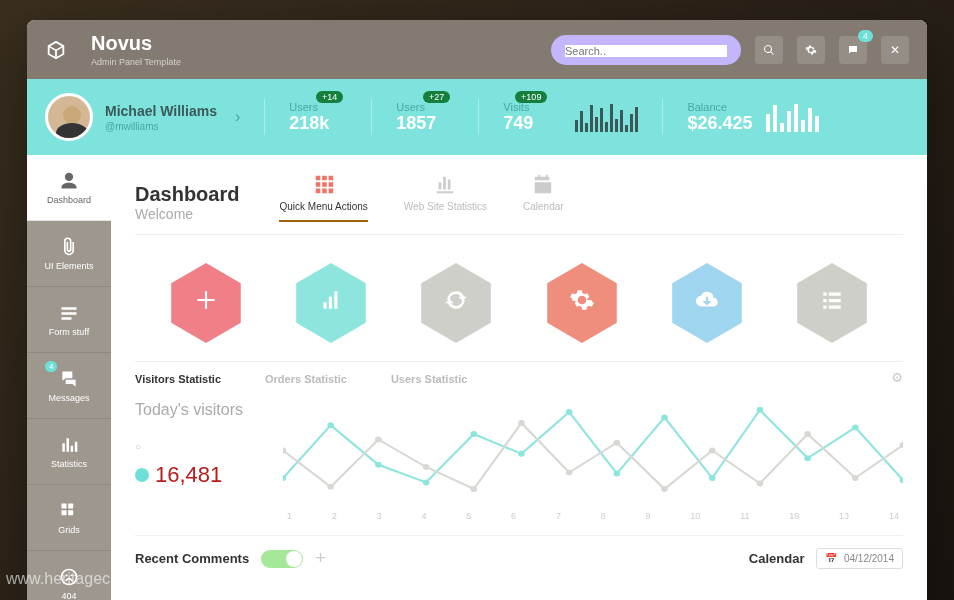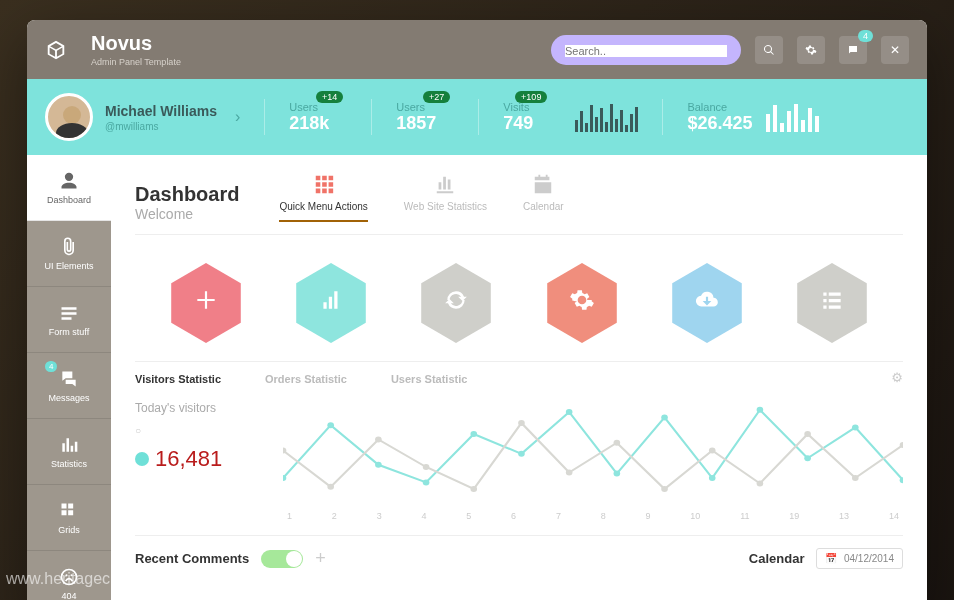--- a/index.html
+++ b/index.html
@@ -50,21 +50,21 @@
 .hexrow{display:flex;justify-content:space-around;padding:28px 8px 18px}
 .hex{width:70px;height:80px;position:relative;cursor:pointer}
 .hex svg{width:100%;height:100%}
 .hex-ico{position:absolute;top:50%;left:50%;transform:translate(-50%,-50%);color:#fff;font-size:22px}
 .stat-head{display:flex;gap:44px;padding:8px 0;border-top:1px solid #eee;align-items:flex-end}
 .stat-head .sh{font-size:11px;font-weight:bold;color:#333;cursor:pointer}
 .stat-head .sh.dim{color:#bbb}
 .stat-head .gear{margin-left:auto;color:#ccc;font-size:13px}
 .chartwrap{display:flex;gap:18px;padding:8px 0 14px}
 .today{width:130px}
-.today-lbl{color:#aaa;font-size:12px;margin-bottom:10px}
+.today-lbl{color:#aaa;font-size:16px;margin-bottom:22px}
 .today-val{font-size:22px;color:#b91c1c;display:flex;align-items:center;gap:6px}
 .dot{width:14px;height:14px;border-radius:50%;background:#6fe0d8;display:inline-block}
 .chart{flex:1;height:120px;position:relative}
 .xaxis{position:absolute;bottom:0;left:0;right:0;display:flex;justify-content:space-between;font-size:9px;color:#ccc;padding:0 4px}
 .bottom-row{display:flex;align-items:center;padding-top:12px;border-top:1px solid #eee;gap:12px}
 .section-title{font-size:13px;font-weight:bold;color:#333}
 .toggle{width:42px;height:18px;border-radius:10px;background:#a6e89a;position:relative}
 .toggle::after{content:"";position:absolute;width:16px;height:16px;border-radius:50%;background:#fff;top:1px;right:1px}
 .plus{color:#ccc;font-size:18px;cursor:pointer}
 .cal-part{margin-left:auto;display:flex;align-items:center;gap:12px}

